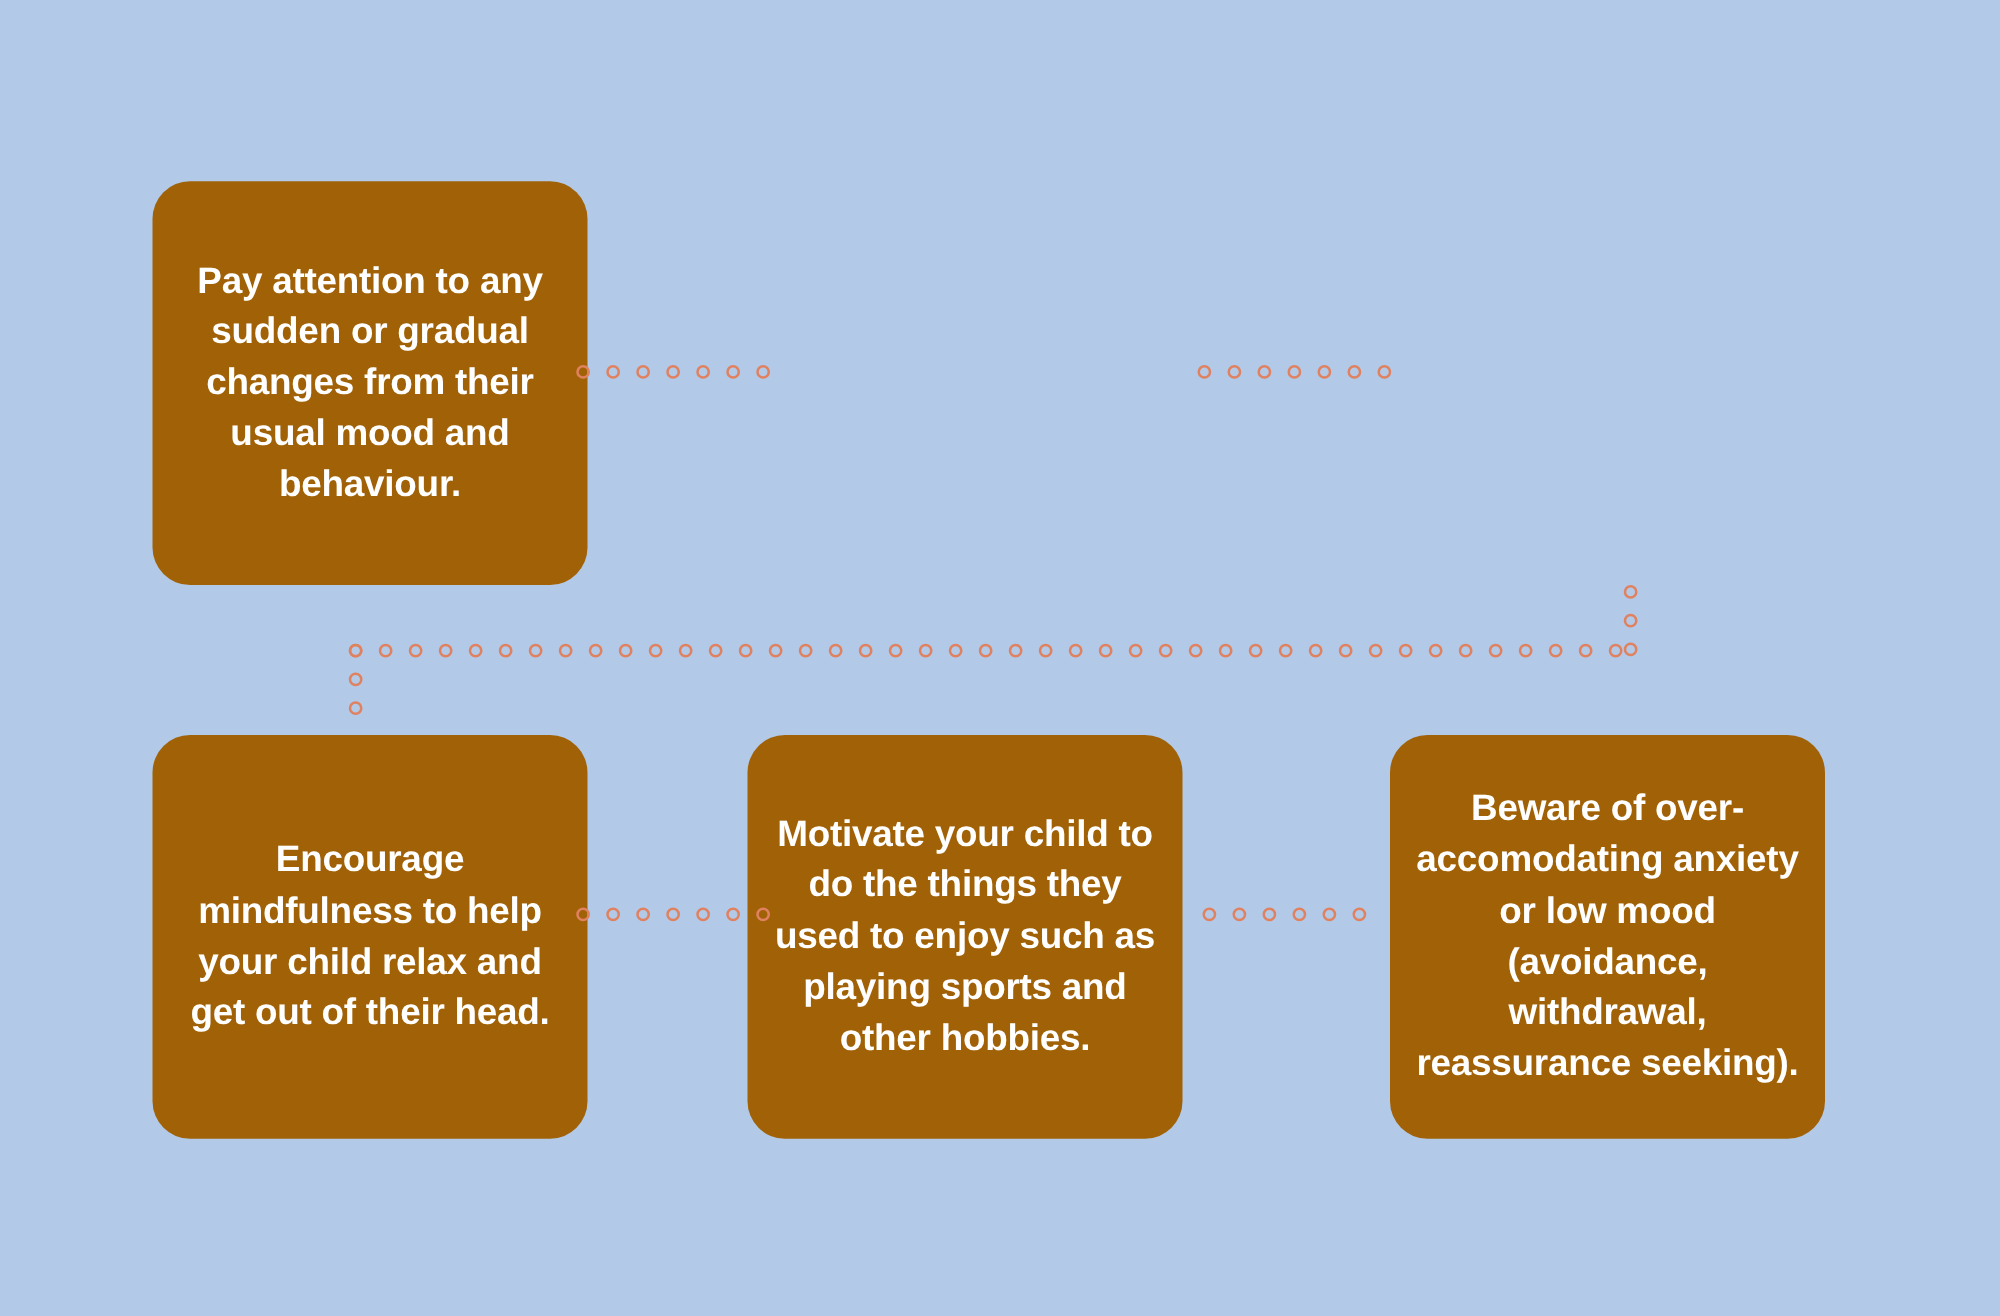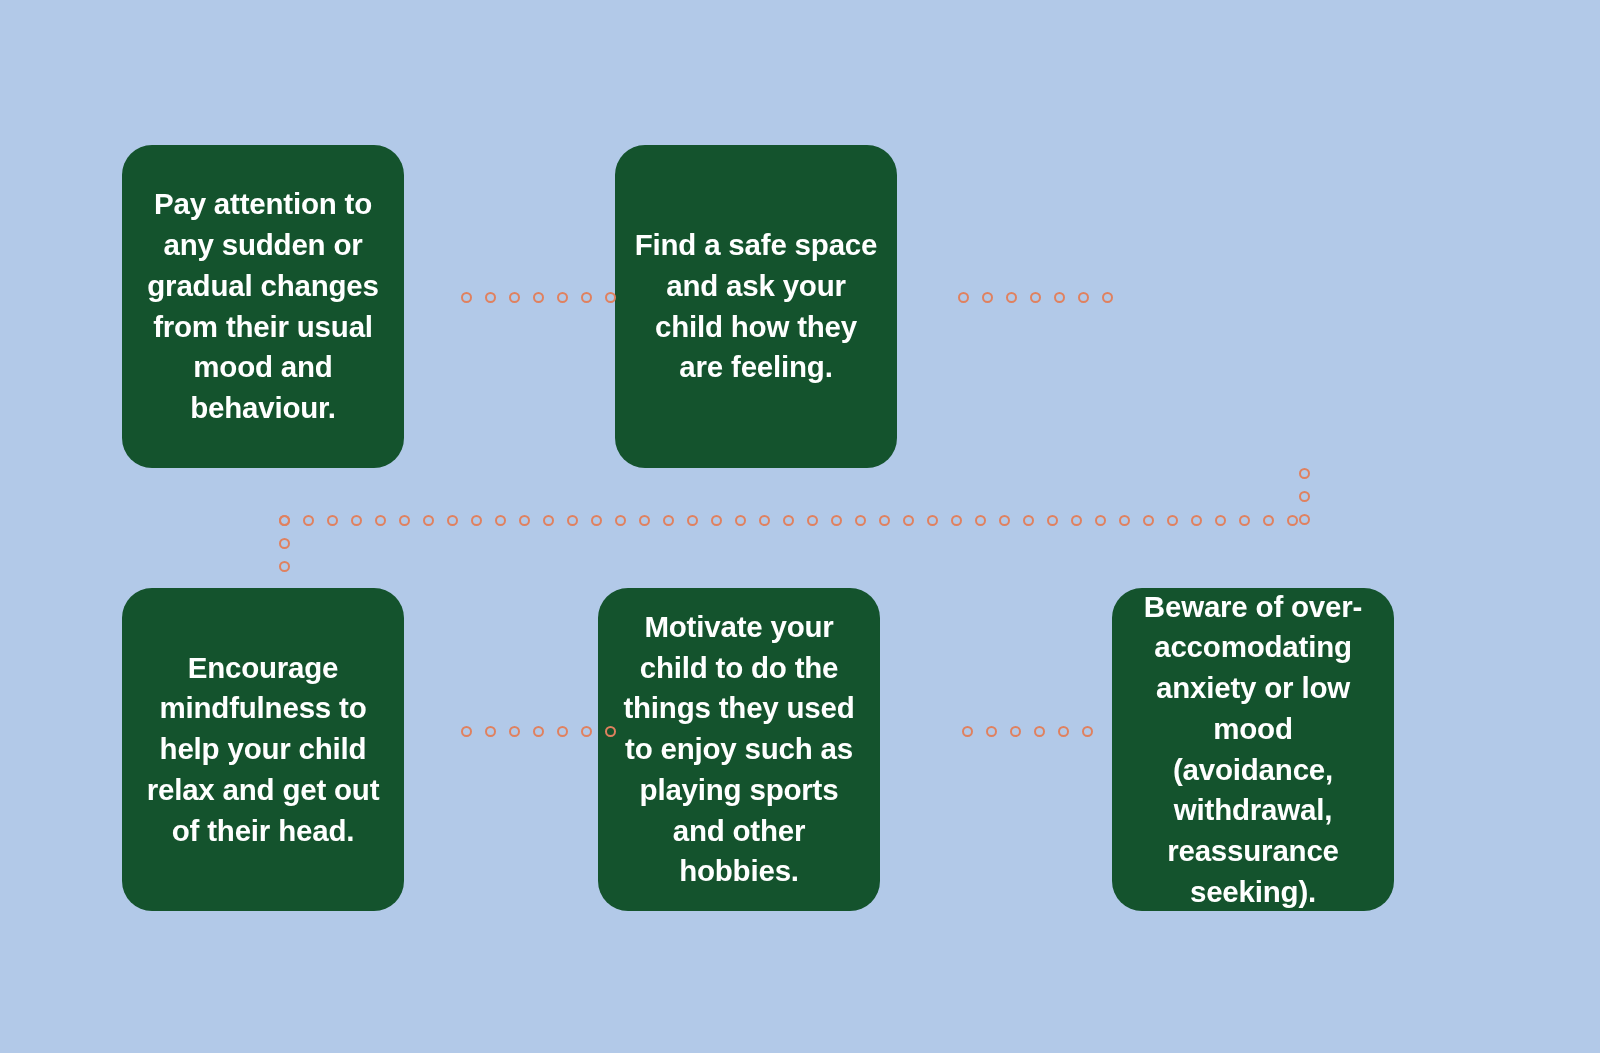--- a/index.html
+++ b/index.html
@@ -40,23 +40,23 @@
     flex: 0 0 auto;
   }
   .connector.horizontal .dot { margin-right: 13px; }
   .connector.horizontal .dot:last-child { margin-right: 0; }
   .connector.vertical .dot { margin-bottom: 12px; }
   .connector.vertical .dot:last-child { margin-bottom: 0; }
 
   
   .card {
     position: absolute;
-    width: 282px;
+    width: 348px;
     height: 323px;
-    background: #14532d;
+    background: #a16207;
     border-radius: 30px;
     display: flex;
     align-items: center;
     justify-content: center;
     box-sizing: border-box;
     padding: 14px 18px;
   }
   .card-text {
     color: #ffffff;
     font-family: "Liberation Sans", sans-serif;
@@ -79,23 +79,20 @@
 </style>
 </head>
 <body>
 
 <div id="canvas">
 
   <div class="card" id="card-1">
     <div class="card-text">Pay attention to any sudden or gradual changes from their usual mood and behaviour.</div>
   </div>
 
-  <div class="card" id="card-2">
-    <div class="card-text">Find a safe space and ask your child how they are feeling.</div>
-  </div>
 
 
   <div class="card" id="card-4">
     <div class="card-text">Encourage mindfulness to help your child relax and get out of their head.</div>
   </div>
 
   <div class="card" id="card-5">
     <div class="card-text">Motivate your child to do the things they used to enjoy such as playing sports and other hobbies.</div>
   </div>
 

